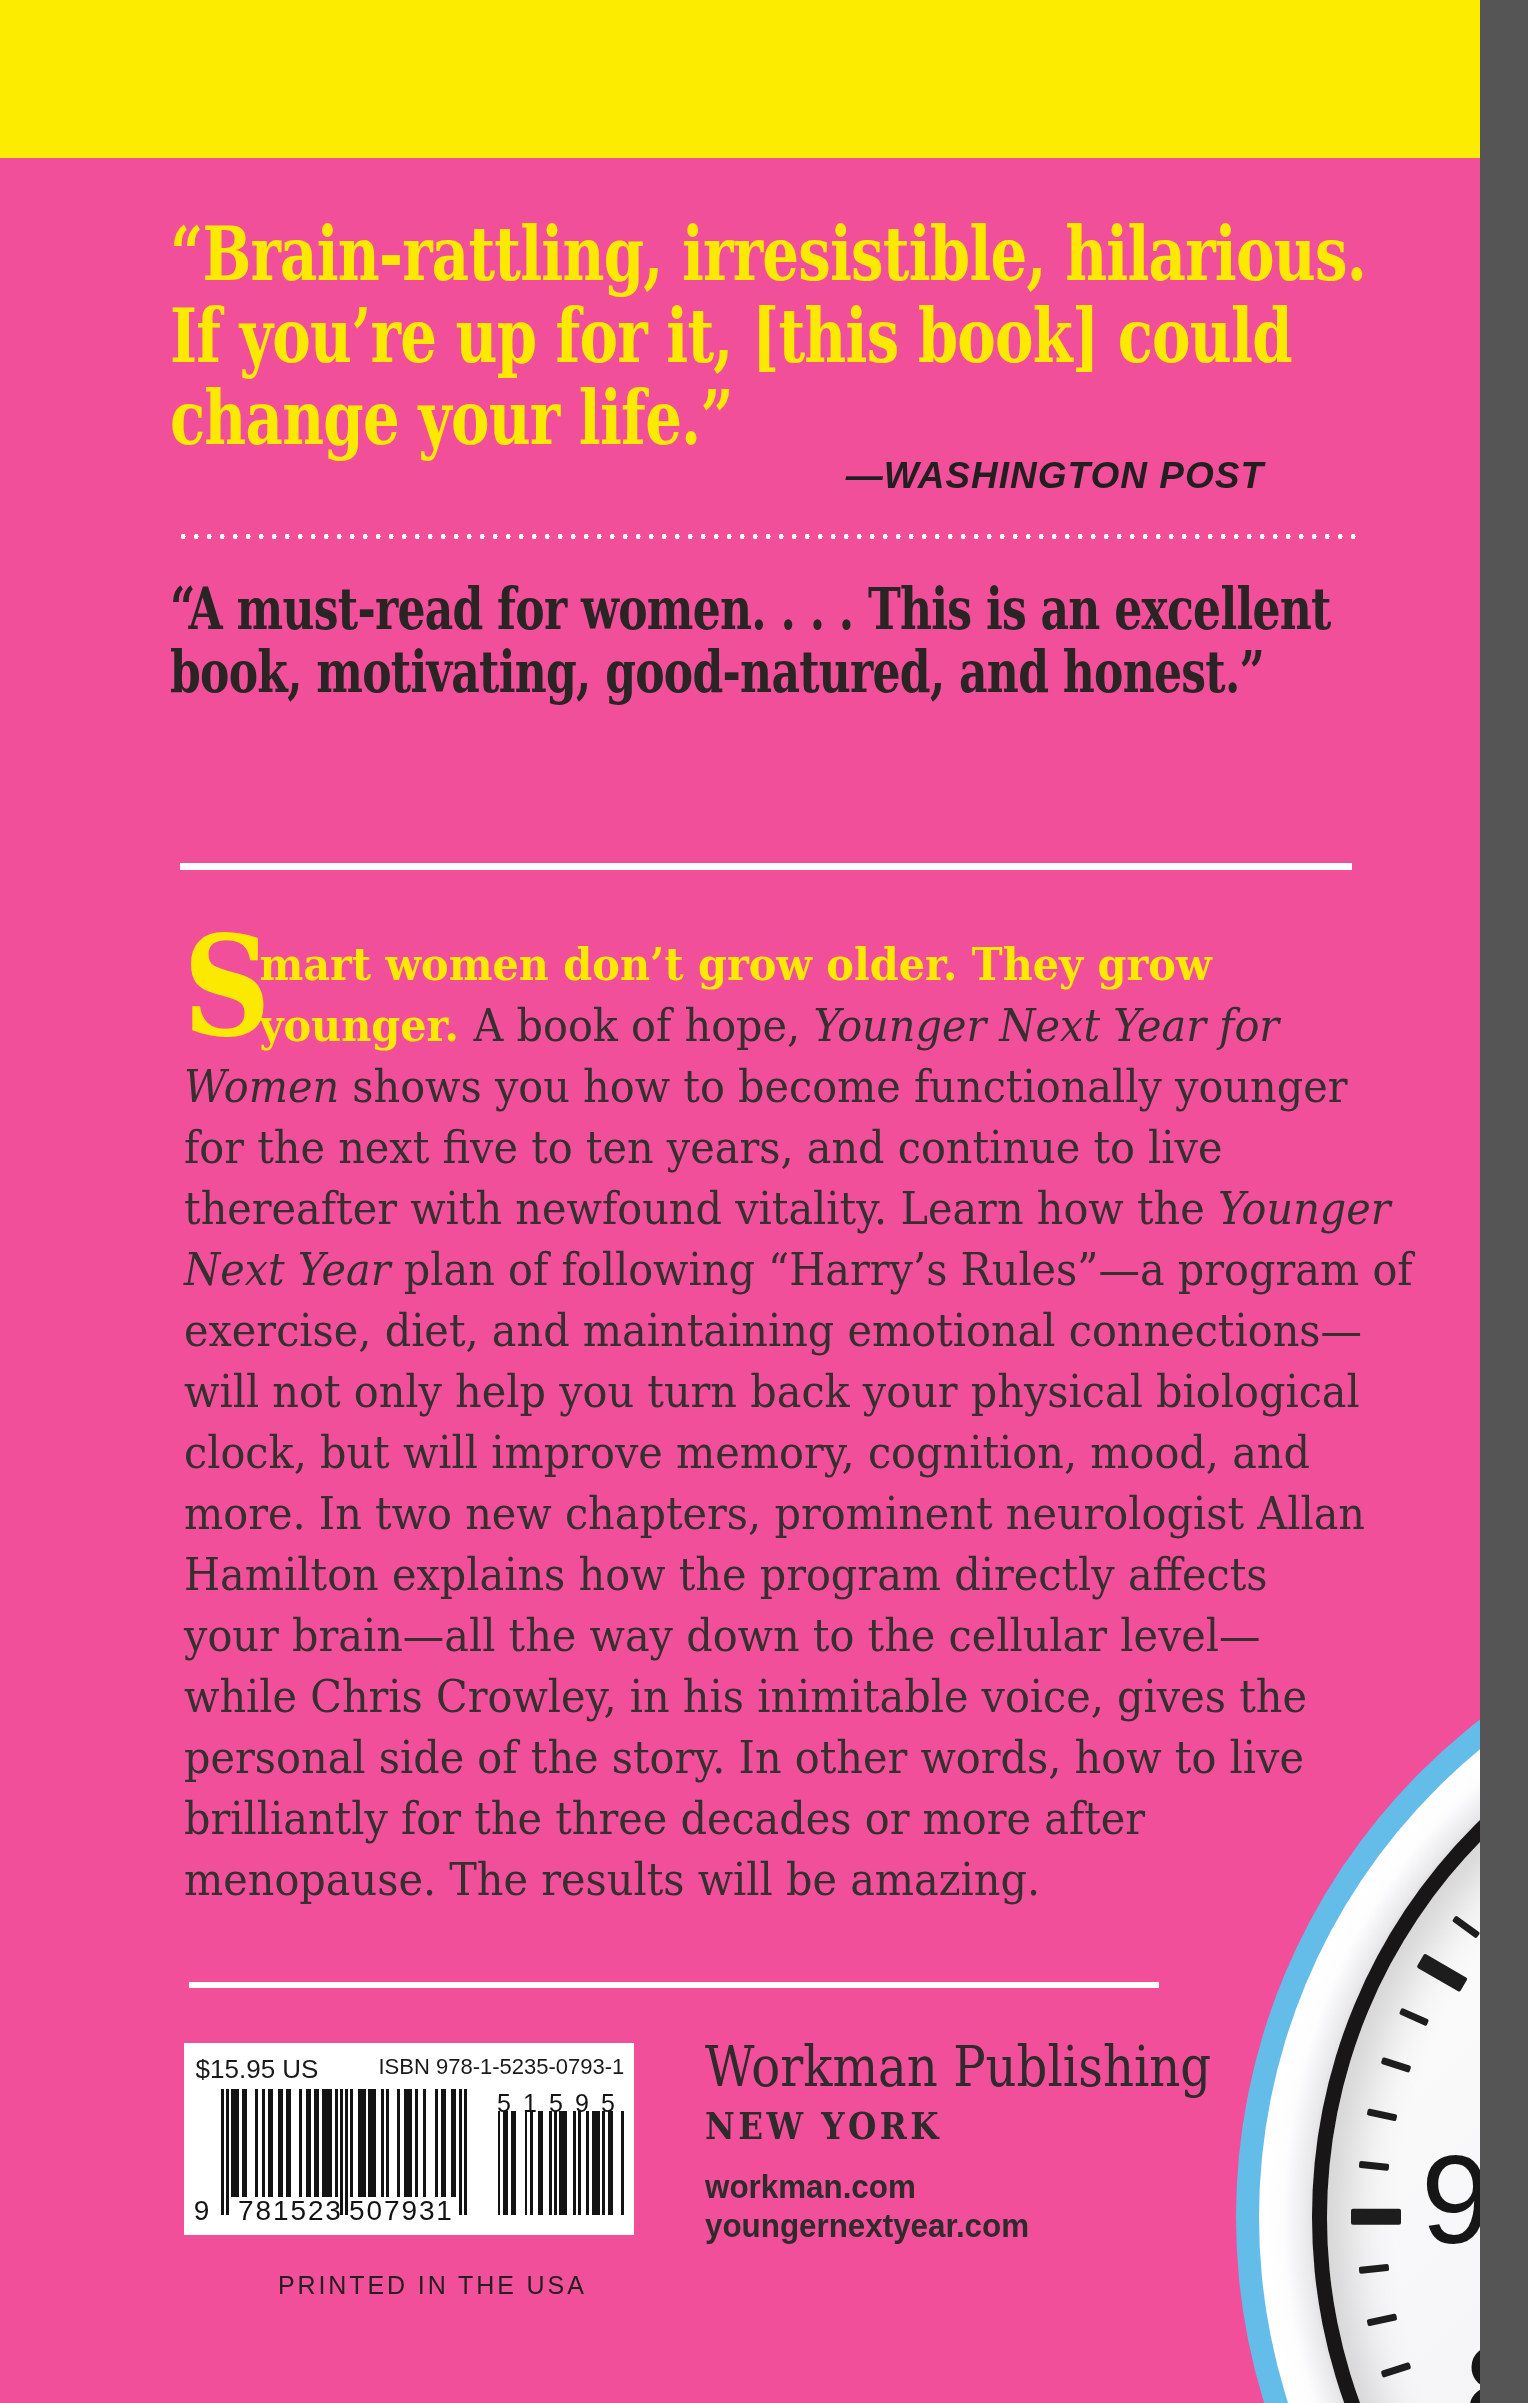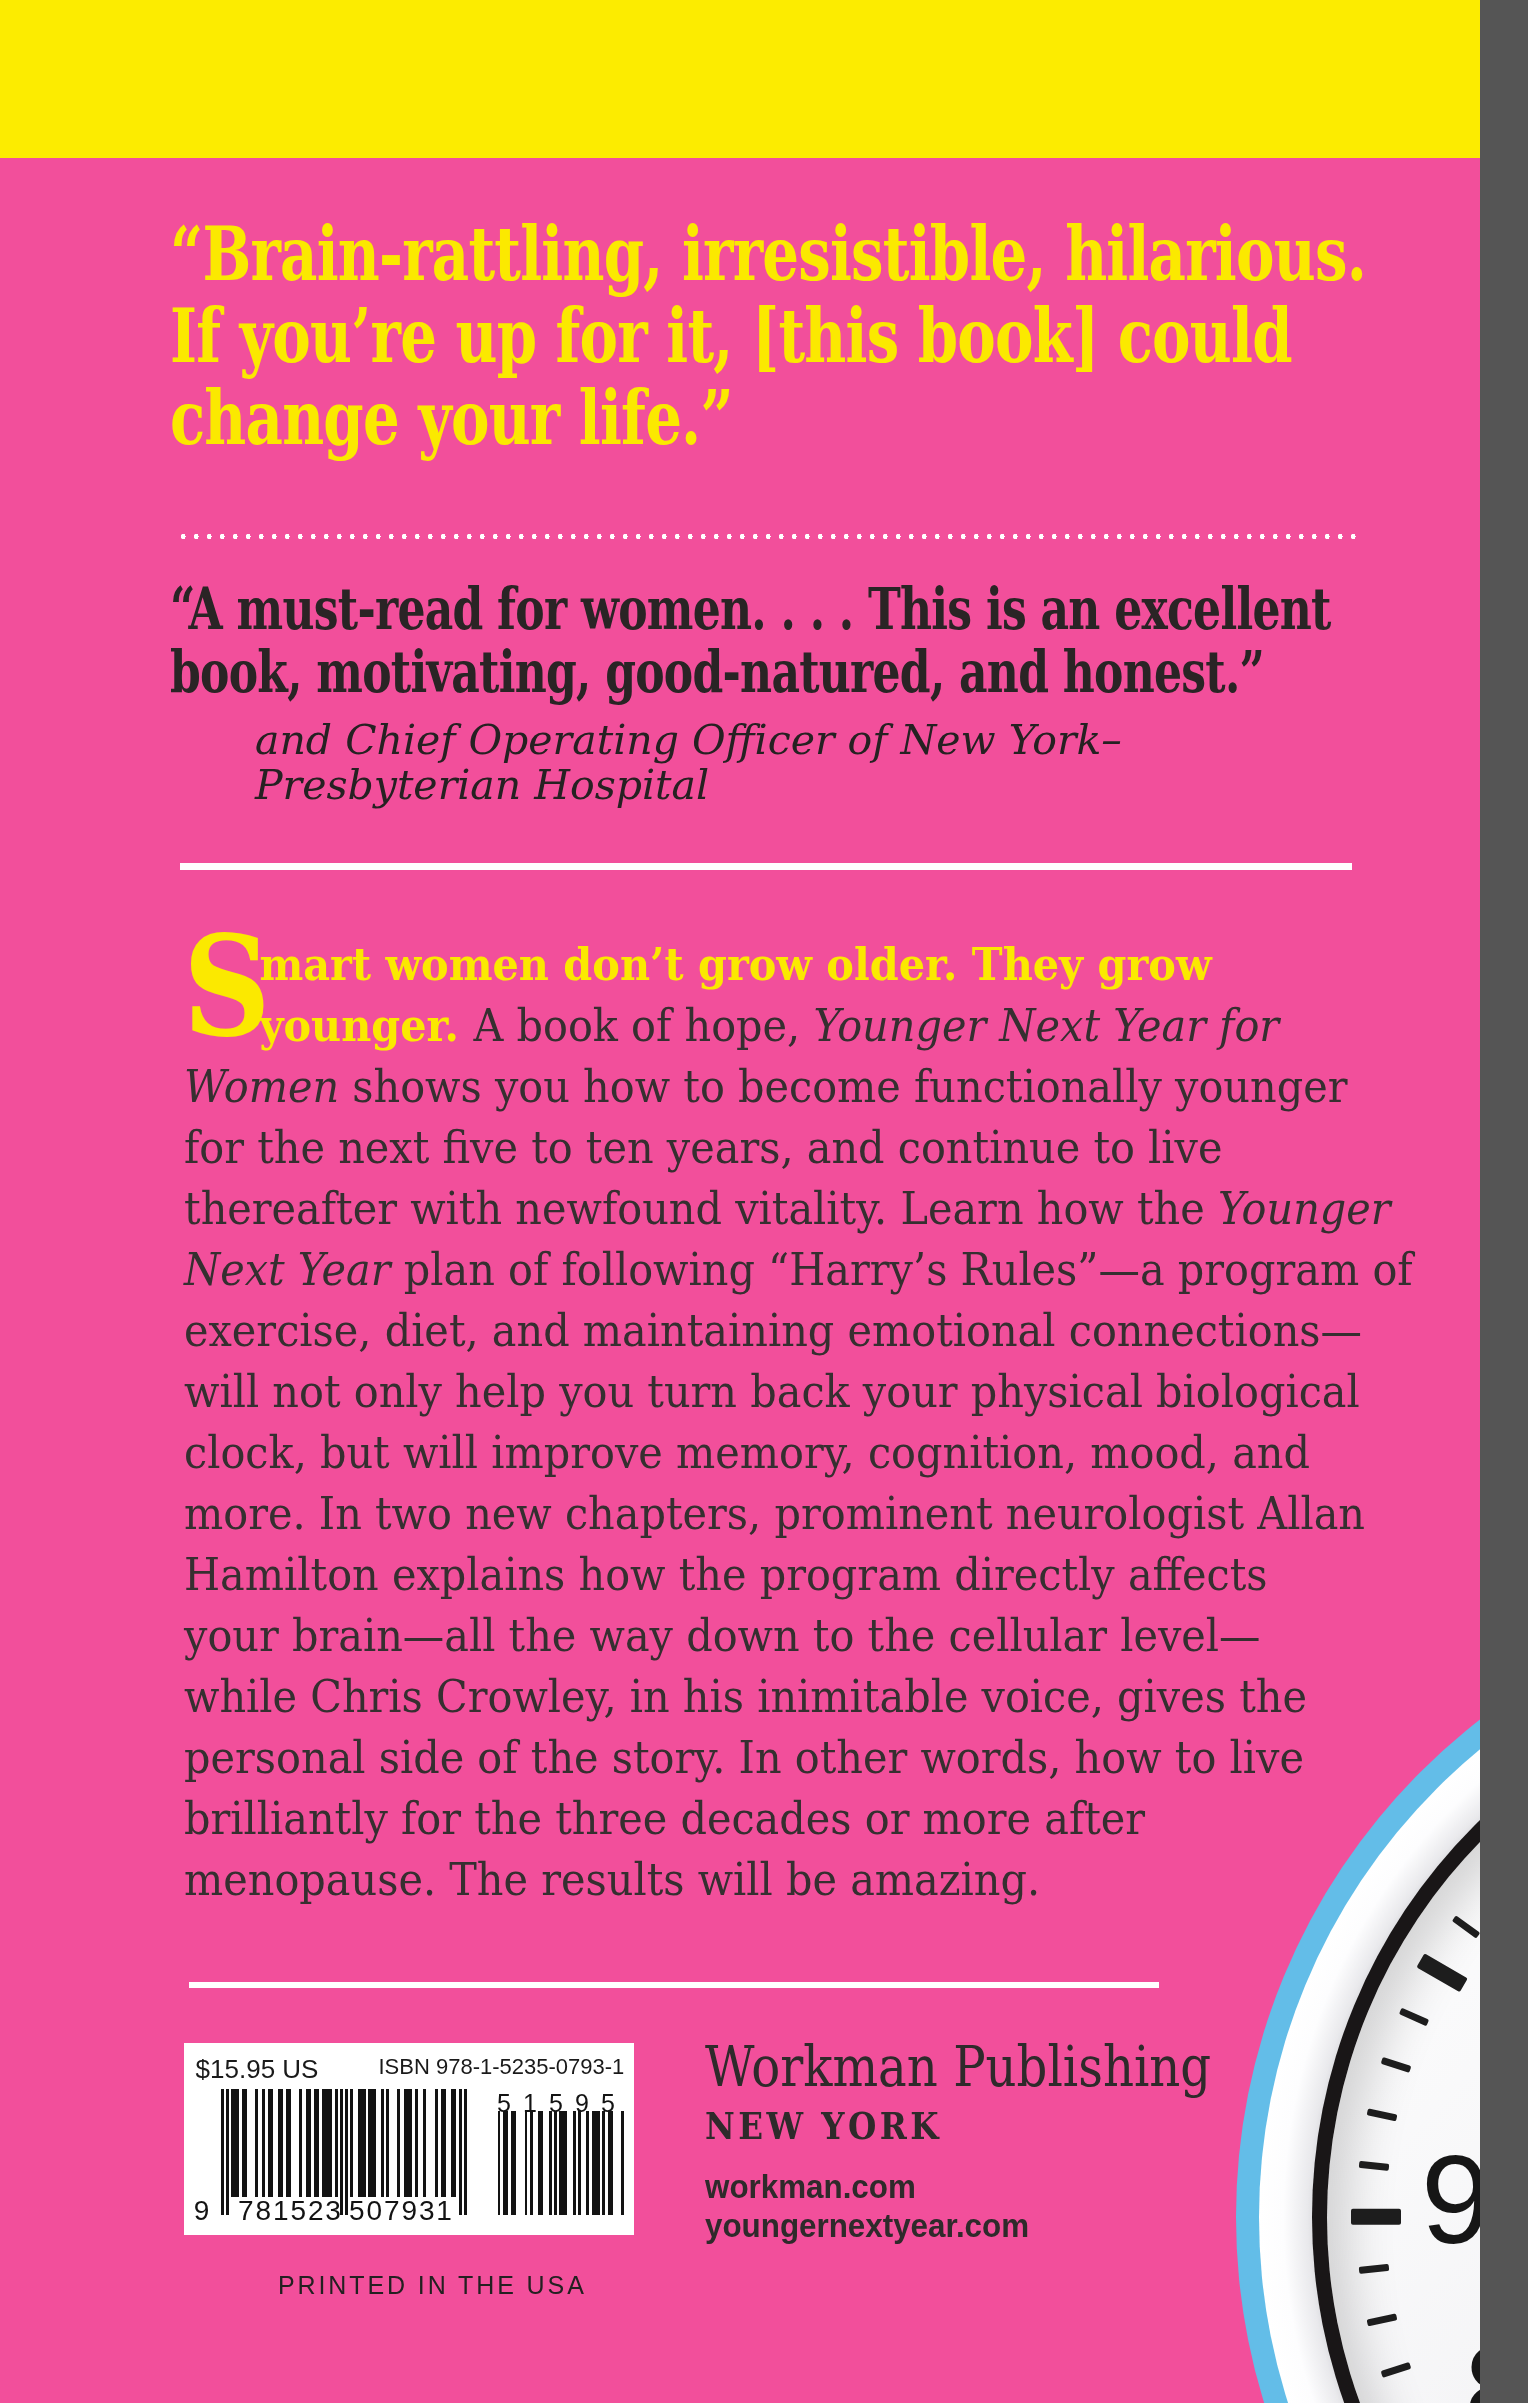--- a/index.html
+++ b/index.html
@@ -93,30 +93,30 @@
 <div id="page">
 
   <div id="band" class="abs"></div>
 
   <div id="q1" class="abs">
       <div>“Brain-rattling, irresistible, hilarious.</div>
       <div>If you’re up for it, [this book] could</div>
       <div>change your life.”</div>
     </div>
 
+  <div id="attr1" class="abs">—WASHINGTON POST</div>
 
   <div id="dots" class="abs"></div>
 
   <div id="q2" class="abs">
       <div>“A must-read for women. . . . This is an excellent</div>
       <div>book, motivating, good-natured, and honest.”</div>
     </div>
 
   <div id="attr2" class="abs">
-    <div class="l2">and Chief Operating Officer of New York–Presbyterian Hospital</div>
   </div>
 
   <div id="hr1" class="abs hr"></div>
 
   <div id="dropcap" class="abs">S</div>
   <div id="body" class="abs">
       <div class="ln ind"><span class="y">mart women don’t grow older. They grow</span></div>
       <div class="ln ind"><span class="y">younger. </span><span>A book of hope, </span><span class="i">Younger Next Year for</span></div>
       <div class="ln"><span class="i">Women</span><span> shows you how to become functionally younger</span></div>
       <div class="ln"><span>for the next five to ten years, and continue to live</span></div>

